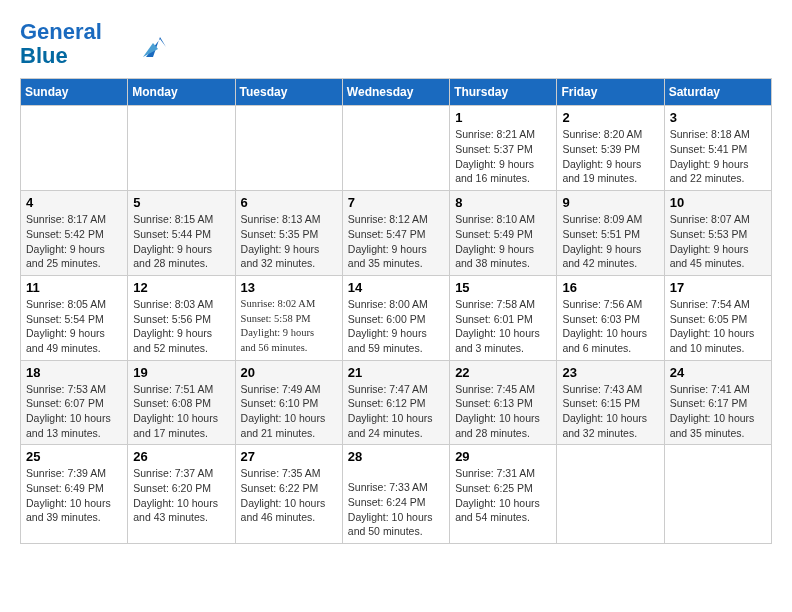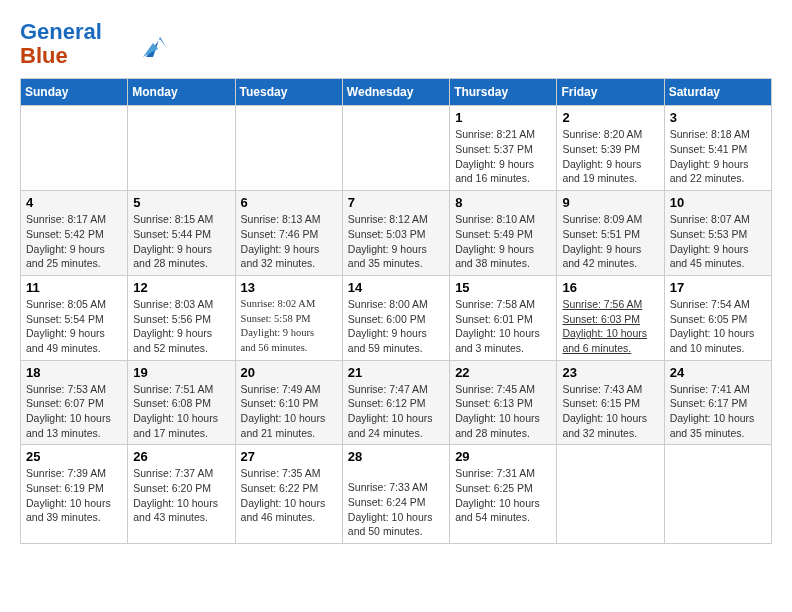--- a/index.html
+++ b/index.html
@@ -85,21 +85,21 @@
     thead tr th { background-color: #1a6abf !important; }
   </style>
 </head>
 <body>
 
 <div class="header">
   <div class="logo">
     <div>
       <div class="logo-text">
         <span>General</span><br>
-        <span style="color:#c2410c;">Blue</span>
+        <span style="color:#0369a1;">Blue</span>
       </div>
     </div>
     <svg class="logo-icon" viewBox="0 0 30 30" xmlns="http://www.w3.org/2000/svg">
       <polygon points="8,28 22,10 28,18 22,8 15,28" fill="#1a6abf"></polygon>
       <polygon points="5,28 15,14 20,20" fill="#4a9fd4"></polygon>
     </svg>
   </div>
   <div class="title-block">
     <div class="month-title"></div>
     <div class="location"></div>
@@ -157,28 +157,28 @@
         <td>
           <span class="day-num">5</span>
           <div class="day-info" style="white-space: pre-line;">Sunrise: 8:15 AM
 Sunset: 5:44 PM
 Daylight: 9 hours
 and 28 minutes.</div>
         </td>
         <td>
           <span class="day-num">6</span>
           <div class="day-info" style="white-space: pre-line;">Sunrise: 8:13 AM
-Sunset: 7:46 PM
+Sunset: 5:35 PM
 Daylight: 9 hours
 and 32 minutes.</div>
         </td>
         <td>
           <span class="day-num">7</span>
           <div class="day-info" style="white-space: pre-line;">Sunrise: 8:12 AM
-Sunset: 5:03 PM
+Sunset: 5:47 PM
 Daylight: 9 hours
 and 35 minutes.</div>
         </td>
         <td>
           <span class="day-num">8</span>
           <div class="day-info" style="white-space: pre-line;">Sunrise: 8:10 AM
 Sunset: 5:49 PM
 Daylight: 9 hours
 and 38 minutes.</div>
         </td>
@@ -228,21 +228,21 @@
         </td>
         <td>
           <span class="day-num">15</span>
           <div class="day-info" style="white-space: pre-line;">Sunrise: 7:58 AM
 Sunset: 6:01 PM
 Daylight: 10 hours
 and 3 minutes.</div>
         </td>
         <td>
           <span class="day-num">16</span>
-          <div class="day-info" style="white-space: pre-line; text-decoration: underline;">Sunrise: 7:56 AM
+          <div class="day-info" style="white-space: pre-line;">Sunrise: 7:56 AM
 Sunset: 6:03 PM
 Daylight: 10 hours
 and 6 minutes.</div>
         </td>
         <td>
           <span class="day-num">17</span>
           <div class="day-info" style="white-space: pre-line;">Sunrise: 7:54 AM
 Sunset: 6:05 PM
 Daylight: 10 hours
 and 10 minutes.</div>
@@ -296,21 +296,21 @@
           <div class="day-info" style="white-space: pre-line;">Sunrise: 7:41 AM
 Sunset: 6:17 PM
 Daylight: 10 hours
 and 35 minutes.</div>
         </td>
       </tr>
       <tr>
         <td>
           <span class="day-num">25</span>
           <div class="day-info" style="white-space: pre-line;">Sunrise: 7:39 AM
-Sunset: 6:19 PM
+Sunset: 6:49 PM
 Daylight: 10 hours
 and 39 minutes.</div>
         </td>
         <td>
           <span class="day-num">26</span>
           <div class="day-info" style="white-space: pre-line;">Sunrise: 7:37 AM
 Sunset: 6:20 PM
 Daylight: 10 hours
 and 43 minutes.</div>
         </td>

